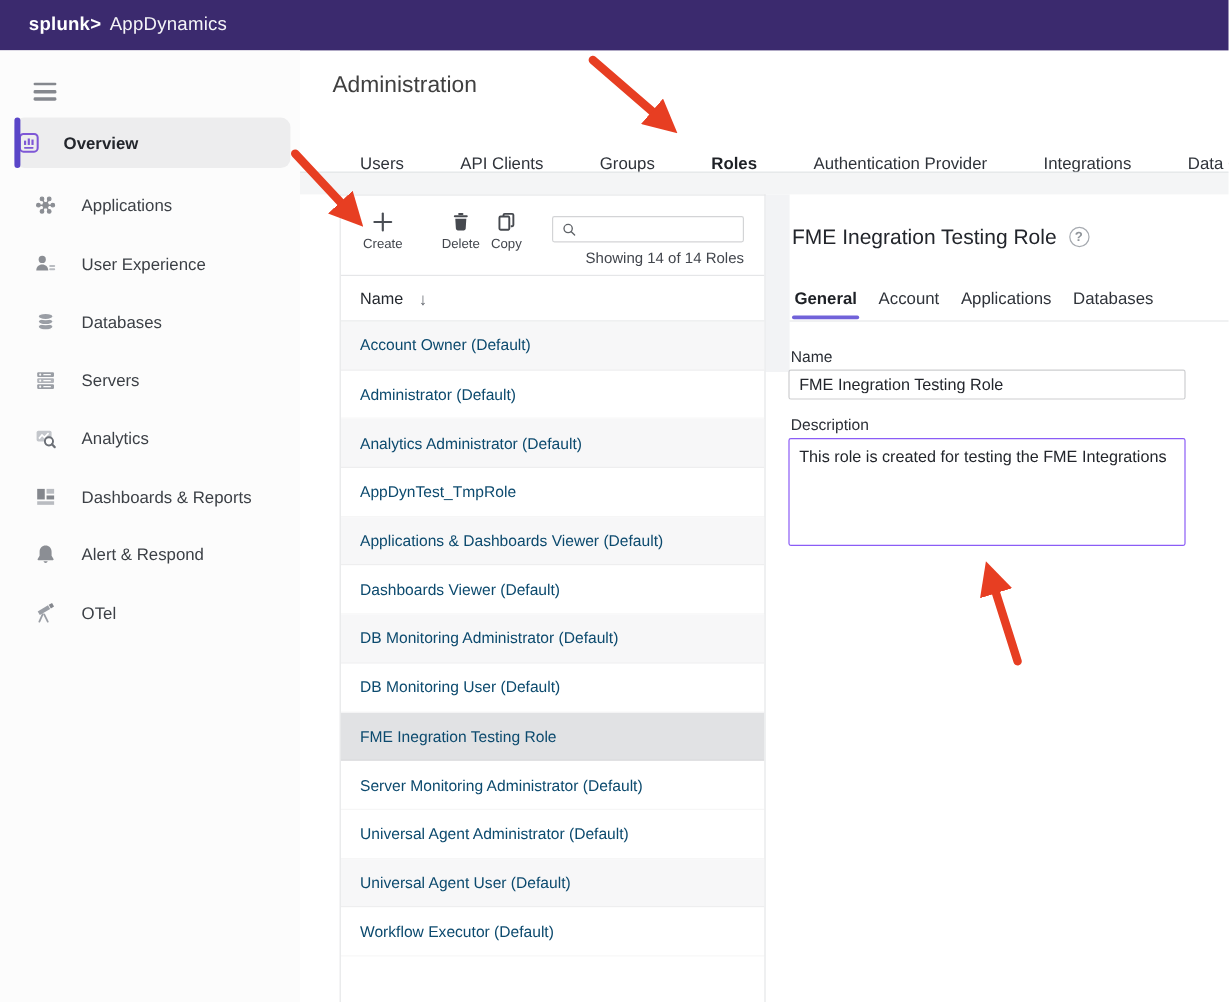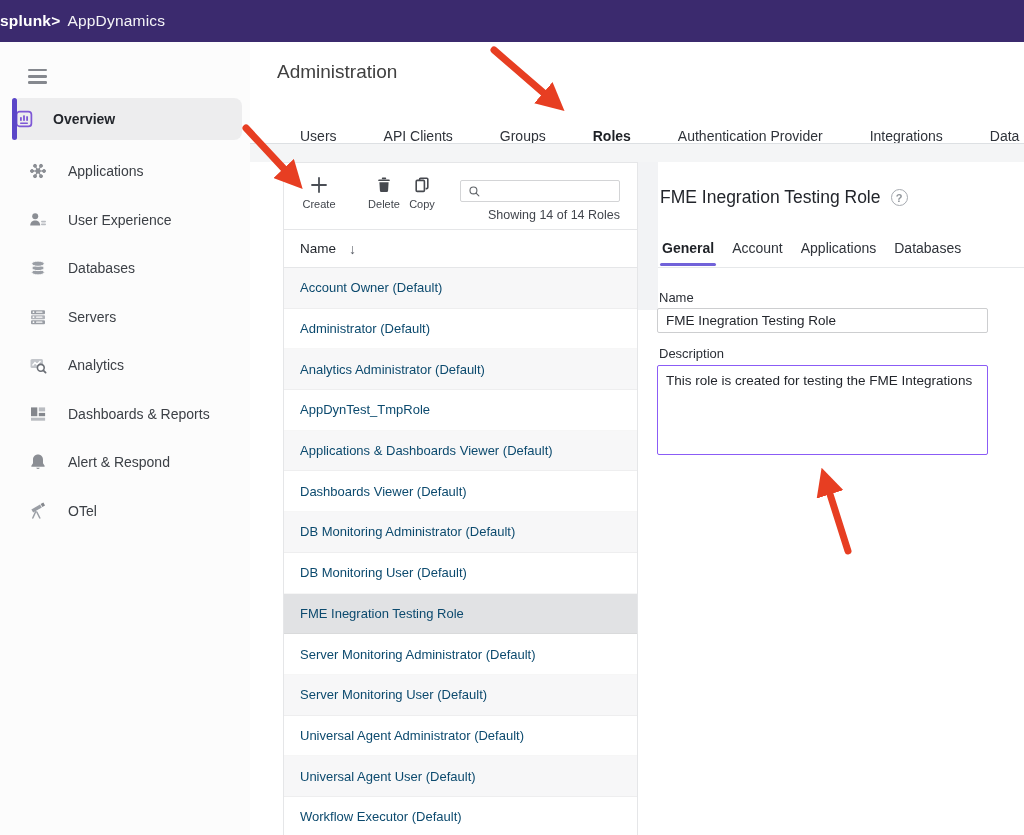--- a/index.html
+++ b/index.html
@@ -1,21 +1,21 @@
 <!DOCTYPE html>
 <html><head>
 <meta charset="utf-8">
 <style>
   html,body{margin:0;padding:0;background:#fff;}
   #app{position:relative;width:1024px;height:835px;overflow:hidden;background:#fff;
        font-family:"Liberation Sans",sans-serif;-webkit-font-smoothing:antialiased;}
 
   
   #topbar{position:absolute;left:0;top:0;right:0;height:42px;background:var(--c-topbar,#3b2a6e);
-          display:flex;align-items:center;color:#fff;}
+          display:flex;align-items:center;padding-left:24px;color:#fff;}
   .brand{font-size:15.5px;letter-spacing:.2px;cursor:pointer;}
   .brand .b,.brand .gt{font-weight:bold;}
   .brand .gt{margin-right:7px;}
   .brand .rest{font-weight:400;opacity:.95;}
 
   
   #sidebar{position:absolute;left:0;top:42px;width:250px;bottom:0;background:#fcfcfc;}
   .hamburger{position:absolute;top:27px;left:28px;width:19px;cursor:pointer;}
   .hamburger span{display:block;height:2.4px;background:#85888e;border-radius:1.2px;margin-bottom:3.8px;}
   .hamburger span:last-child{margin-bottom:0;}
@@ -311,23 +311,20 @@
         </div>
         <div class="role-row">
           <span class="rlabel">DB Monitoring User (Default)</span>
         </div>
         <div class="role-row odd selected">
           <span class="rlabel">FME Inegration Testing Role</span>
         </div>
         <div class="role-row">
           <span class="rlabel">Server Monitoring Administrator (Default)</span>
         </div>
-        <div class="role-row odd">
-          <span class="rlabel">Server Monitoring User (Default)</span>
-        </div>
         <div class="role-row">
           <span class="rlabel">Universal Agent Administrator (Default)</span>
         </div>
         <div class="role-row odd">
           <span class="rlabel">Universal Agent User (Default)</span>
         </div>
         <div class="role-row">
           <span class="rlabel">Workflow Executor (Default)</span>
         </div>
       </div>

